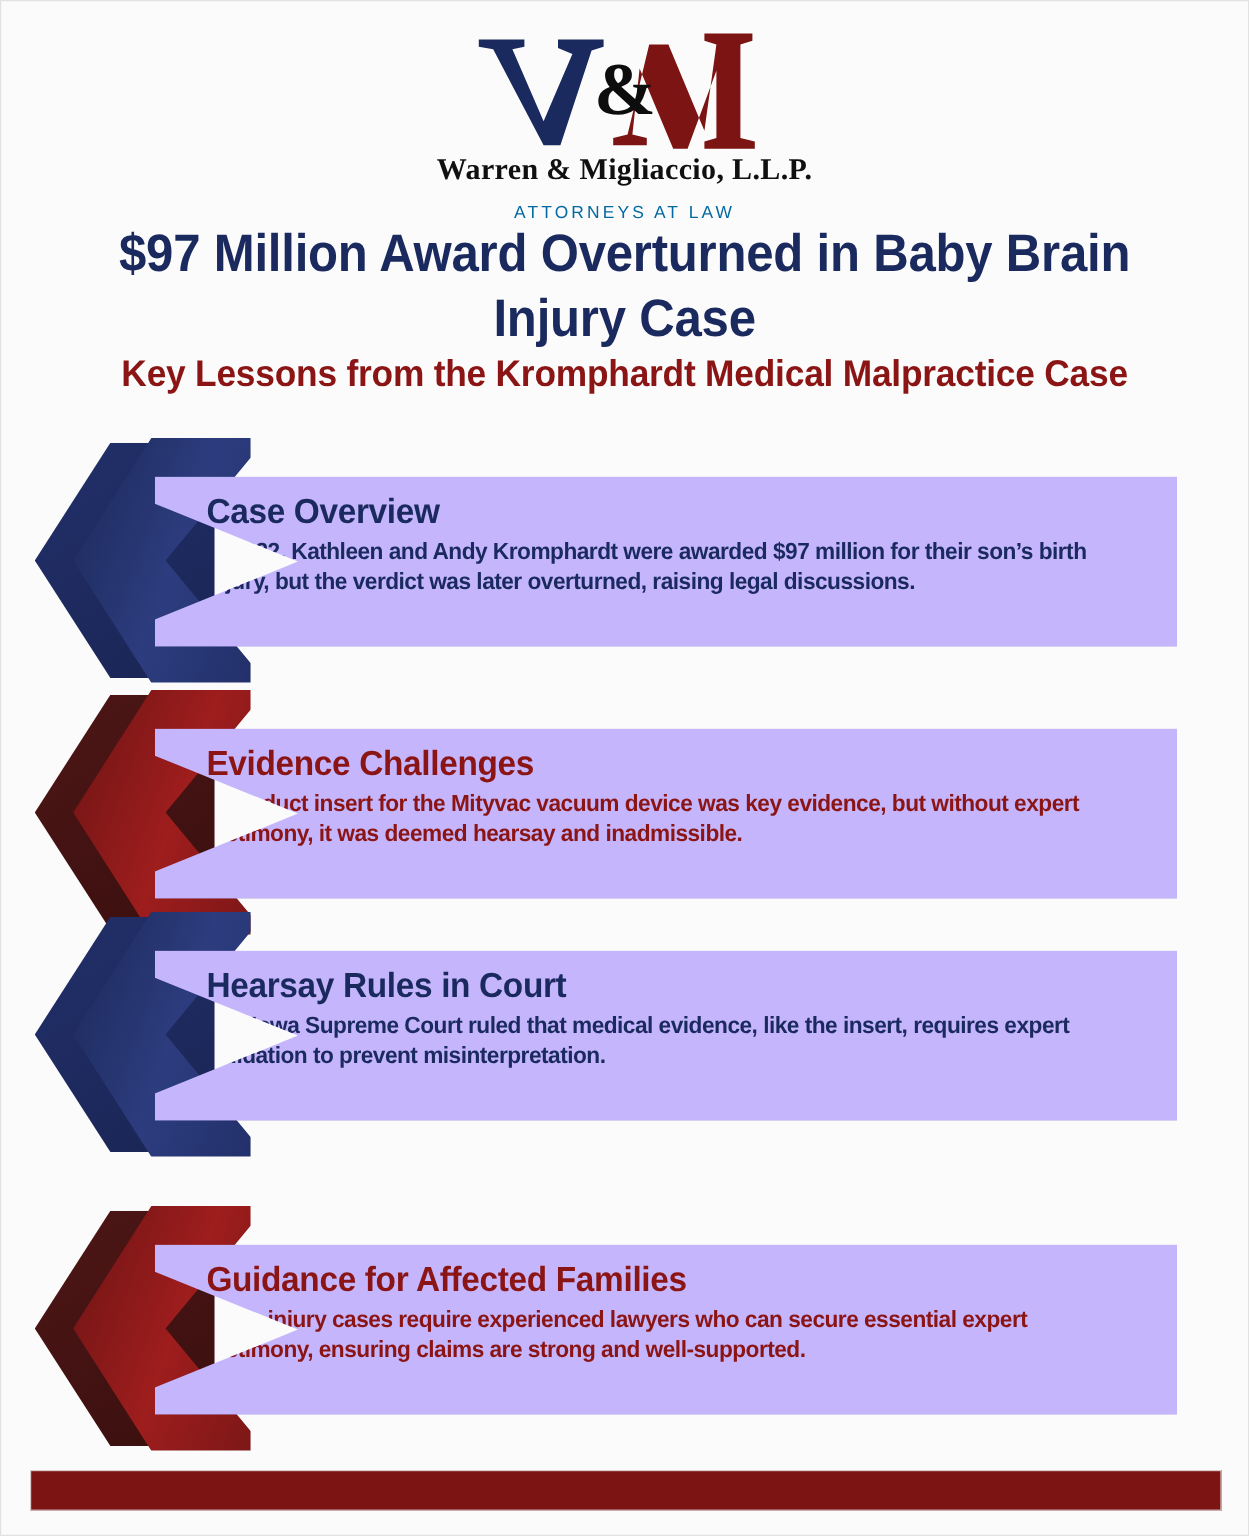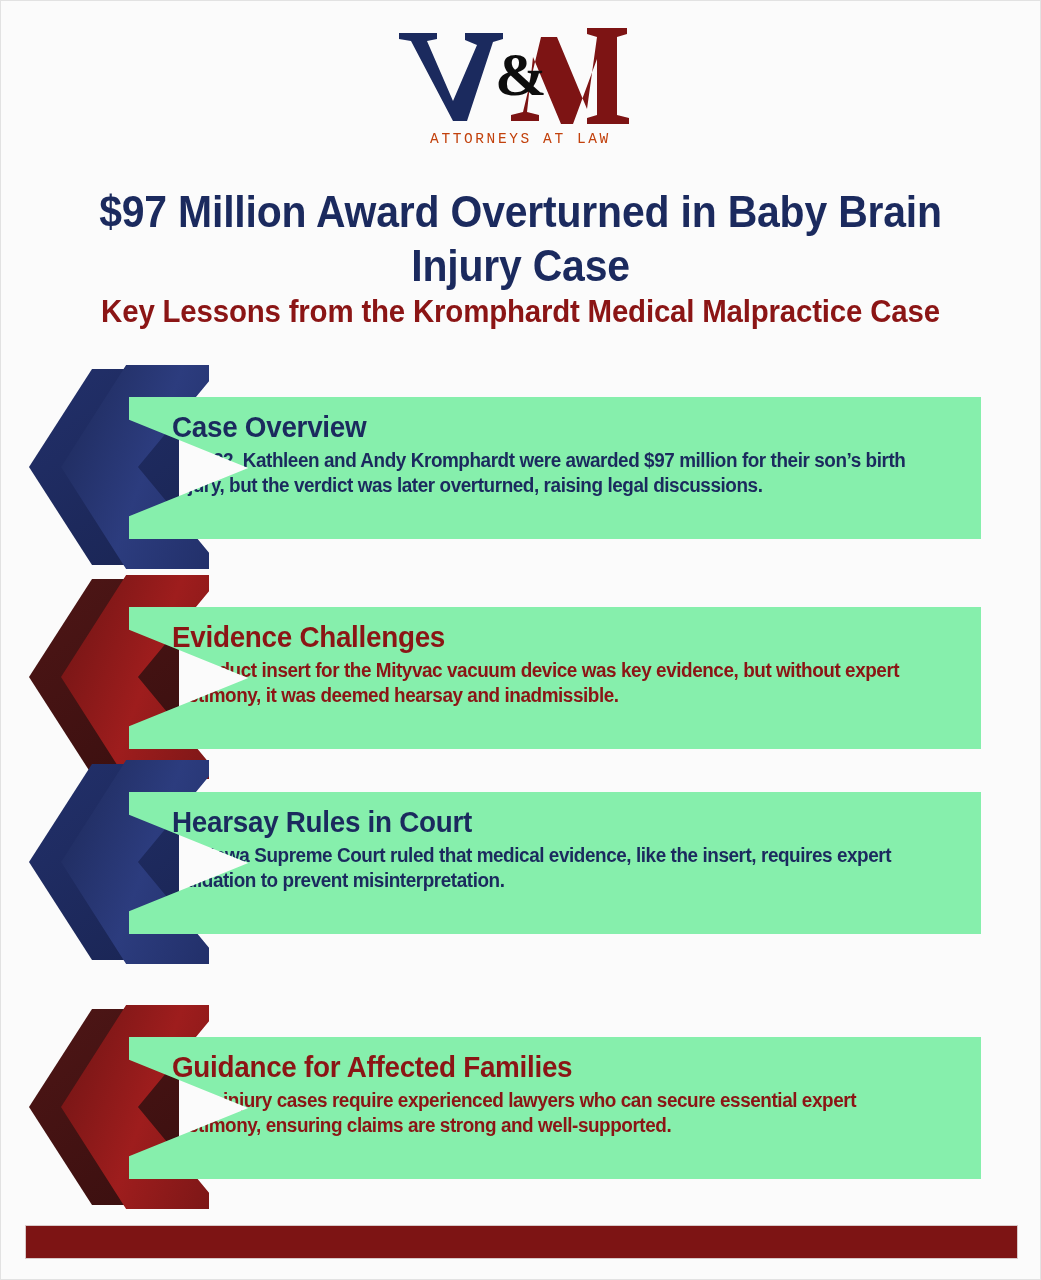--- a/index.html
+++ b/index.html
@@ -39,25 +39,25 @@
   .logo-firm {
     margin-top: 2px;
     font-family: "Liberation Serif", serif;
     font-weight: bold;
     font-size: 25px;
     letter-spacing: 0.3px;
     color: #101010;
     line-height: 1;
   }
   .logo-tag {
-    margin-top: 5px;
-    font-family: Liberation Mono, monospace;
+    margin-top: 17px;
+    font-family: Liberation Sans, sans-serif;
     font-size: 14.5px;
     letter-spacing: 2.6px;
-    color: #c2410c;
+    color: #0369a1;
     line-height: 1;
   }
 
   
   .title {
     position: absolute;
     left: 40px;
     right: 40px;
     top: 184px;
     text-align: center;
@@ -116,21 +116,21 @@
     );
     filter: drop-shadow(2px 3px 4px rgba(0,0,0,0.30));
   }
 
   .card {
     position: absolute;
     top: 34px;
     left: 128px;
     width: 852px;
     height: 142px;
-    background: #86efac;
+    background: #c4b5fd;
     box-shadow: 3px 4px 9px rgba(0,0,0,0.16);
     clip-path: polygon(0% 0%, 100% 0%, 100% 100%, 0% 100%, 0% 84%, 14% 50%, 0% 16%);
   }
   .card-inner {
     position: absolute;
     left: 43px;
     top: 14px;
     right: 14px;
   }
   .card-title {
@@ -181,20 +181,21 @@
     <div class="logo-mark">
       <svg width="260" height="104" viewBox="0 0 260 104" xmlns="http://www.w3.org/2000/svg">
 
         <path d="M8 10 L46 10 L46 16 L36 18 L62 78 L86 22 L74 17 L74 10 L112 10 L112 16 L102 19 L76 98 L62 98 L20 18 L8 16 Z" fill="#1b2a5e"></path>
 
         <path d="M120 98 L120 92 L132 89 L150 14 L166 14 L196 86 L206 14 L196 11 L196 5 L236 5 L236 11 L226 14 L226 92 L238 95 L238 101 L196 101 L196 95 L206 92 L206 36 L182 101 L170 101 L142 34 L136 89 L148 92 L148 98 Z" fill="#7d1414"></path>
 
         <text x="104" y="72" font-family="Liberation Serif, serif" font-size="62" font-weight="bold" fill="#0d0d0d">&amp;</text>
       </svg>
     </div>
+    <div class="logo-firm">Warren &amp; Migliaccio, L.L.P.</div>
     <div class="logo-tag">ATTORNEYS AT LAW</div>
   </div>
 
   <div class="title">$97 Million Award Overturned in Baby Brain Injury Case</div>
   <div class="subtitle">Key Lessons from the Kromphardt Medical Malpractice Case</div>
 
   <div class="row row-1 navy">
     <div class="chev-back"></div>
     <div class="chev-front"></div>
     <div class="card">

